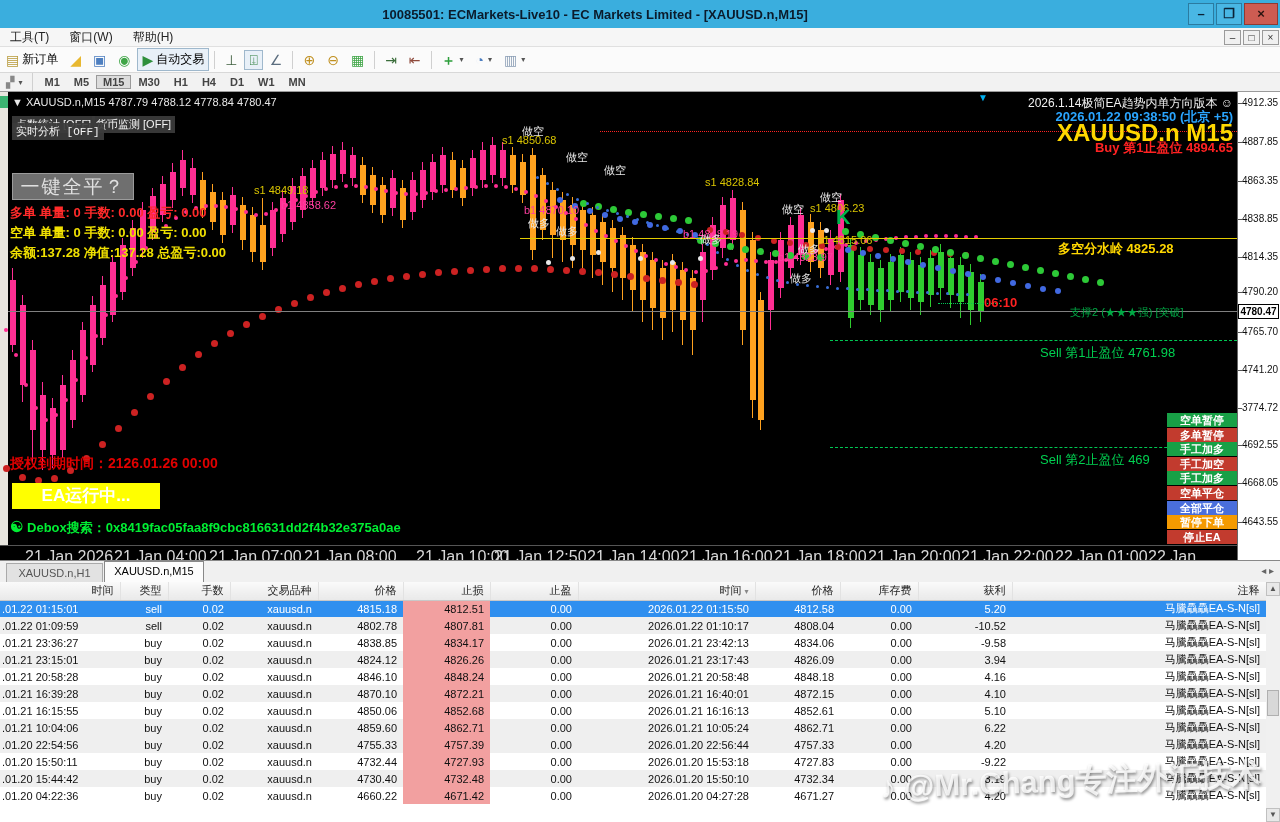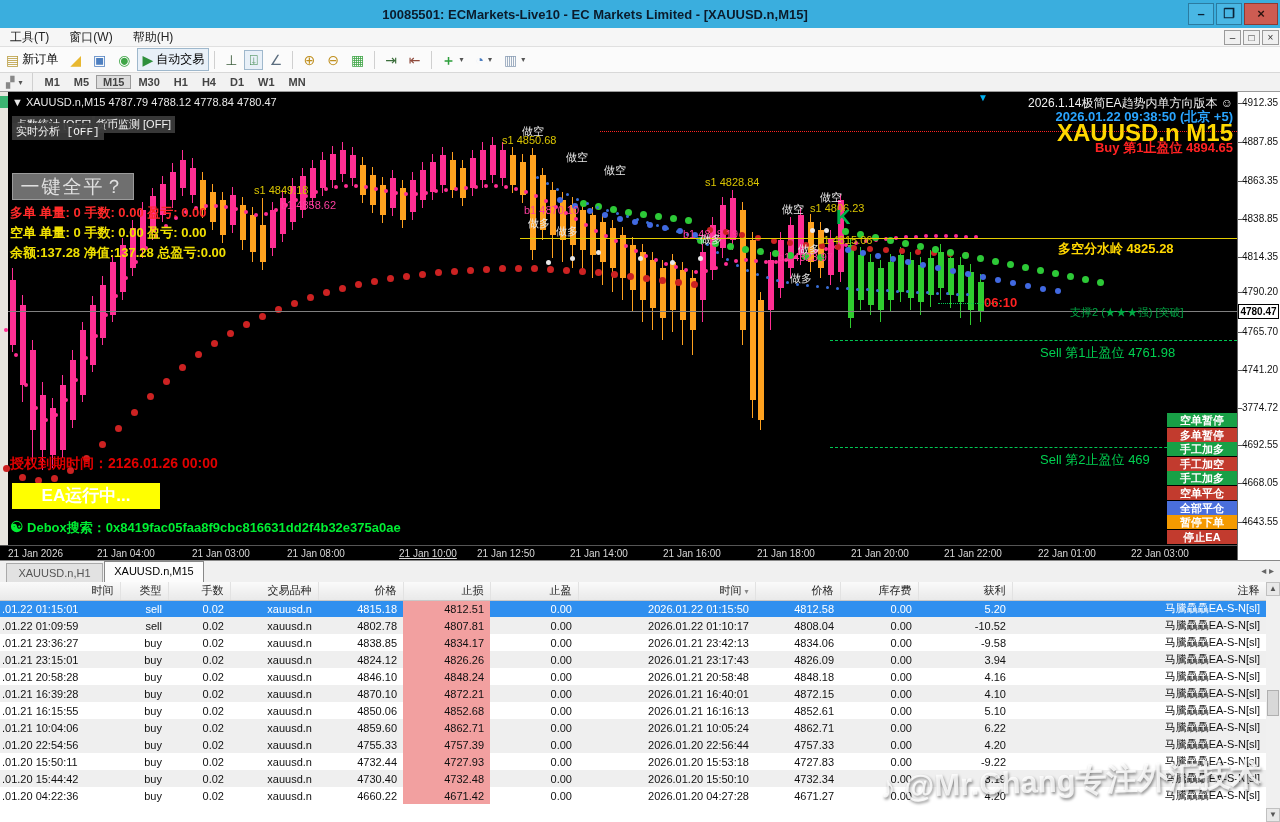--- a/index.html
+++ b/index.html
@@ -50,21 +50,21 @@
   .cl-abs { position:absolute; white-space:nowrap; }
   .dot { position:absolute; border-radius:50%; }
   .hline { position:absolute; height:0; }
   .candle-wick { position:absolute; width:1px; }
   .candle-body { position:absolute; width:6px; }
   .chip { background:rgba(60,60,60,.92); color:#f2f2f2; font-size:11px; padding:1px 4px; }
   .side-btn { position:absolute; left:1167px; width:70px; height:14px; color:#fff;
     font-size:11px; font-weight:bold; text-align:center; line-height:14px; }
   .pa-label { position:absolute; left:4px; font-size:10px; color:#111; }
   .pa-tick { position:absolute; left:0; width:4px; height:1px; background:#555; }
-  .ta-label { position:absolute; top:2px; font-size:10px; color:#d8d8d8; }
+  .ta-label { position:absolute; top:2px; font-size:16px; color:#d8d8d8;margin-left:17px; }
 
   #oneclick-btn { position:absolute; left:12px; top:173px; width:122px; height:27px;
     background:#6f6f6f; border:1px solid #9b9b9b; color:#e0e0e0; font-size:19px;
     text-align:center; line-height:25px; letter-spacing:2px; }
   #ea-btn { position:absolute; left:12px; top:483px; width:148px; height:26px; background:#ffff00;
     color:#ffffff; font-weight:bold; font-size:17px; text-align:center; line-height:26px; }
   #cur-price-box { position:absolute; left:1238px; top:304px; width:41px; height:15px;
     background:#fff; border:1px solid #000; color:#000; font-size:10px; font-weight:bold;
     text-align:center; line-height:13px; }
 
@@ -186,21 +186,21 @@
     <span id="tf-items"><span class="tf-btn">M1</span><span class="tf-btn">M5</span><span class="tf-btn active">M15</span><span class="tf-btn">M30</span><span class="tf-btn">H1</span><span class="tf-btn">H4</span><span class="tf-btn">D1</span><span class="tf-btn">W1</span><span class="tf-btn">MN</span></span>
   </div>
 
   <div id="left-strip">
       <div class="g"></div>
     </div>
   <div id="chart-bg"></div>
   <div id="time-axis">
       <div class="ta-label" style="left: 8px;">21 Jan 2026</div>
       <div class="ta-label" style="left: 97px;">21 Jan 04:00</div>
-      <div class="ta-label" style="left: 192px;">21 Jan 03:00</div>
+      <div class="ta-label" style="left: 192px;">21 Jan 07:00</div>
       <div class="ta-label" style="left: 287px;">21 Jan 08:00</div>
       <div class="ta-label" style="left: 399px; text-decoration: underline;">21 Jan 10:00</div>
       <div class="ta-label" style="left: 477px;">21 Jan 12:50</div>
       <div class="ta-label" style="left: 570px;">21 Jan 14:00</div>
       <div class="ta-label" style="left: 663px;">21 Jan 16:00</div>
       <div class="ta-label" style="left: 757px;">21 Jan 18:00</div>
       <div class="ta-label" style="left: 851px;">21 Jan 20:00</div>
       <div class="ta-label" style="left: 944px;">21 Jan 22:00</div>
       <div class="ta-label" style="left: 1038px;">22 Jan 01:00</div>
       <div class="ta-label" style="left: 1131px;">22 Jan 03:00</div>

